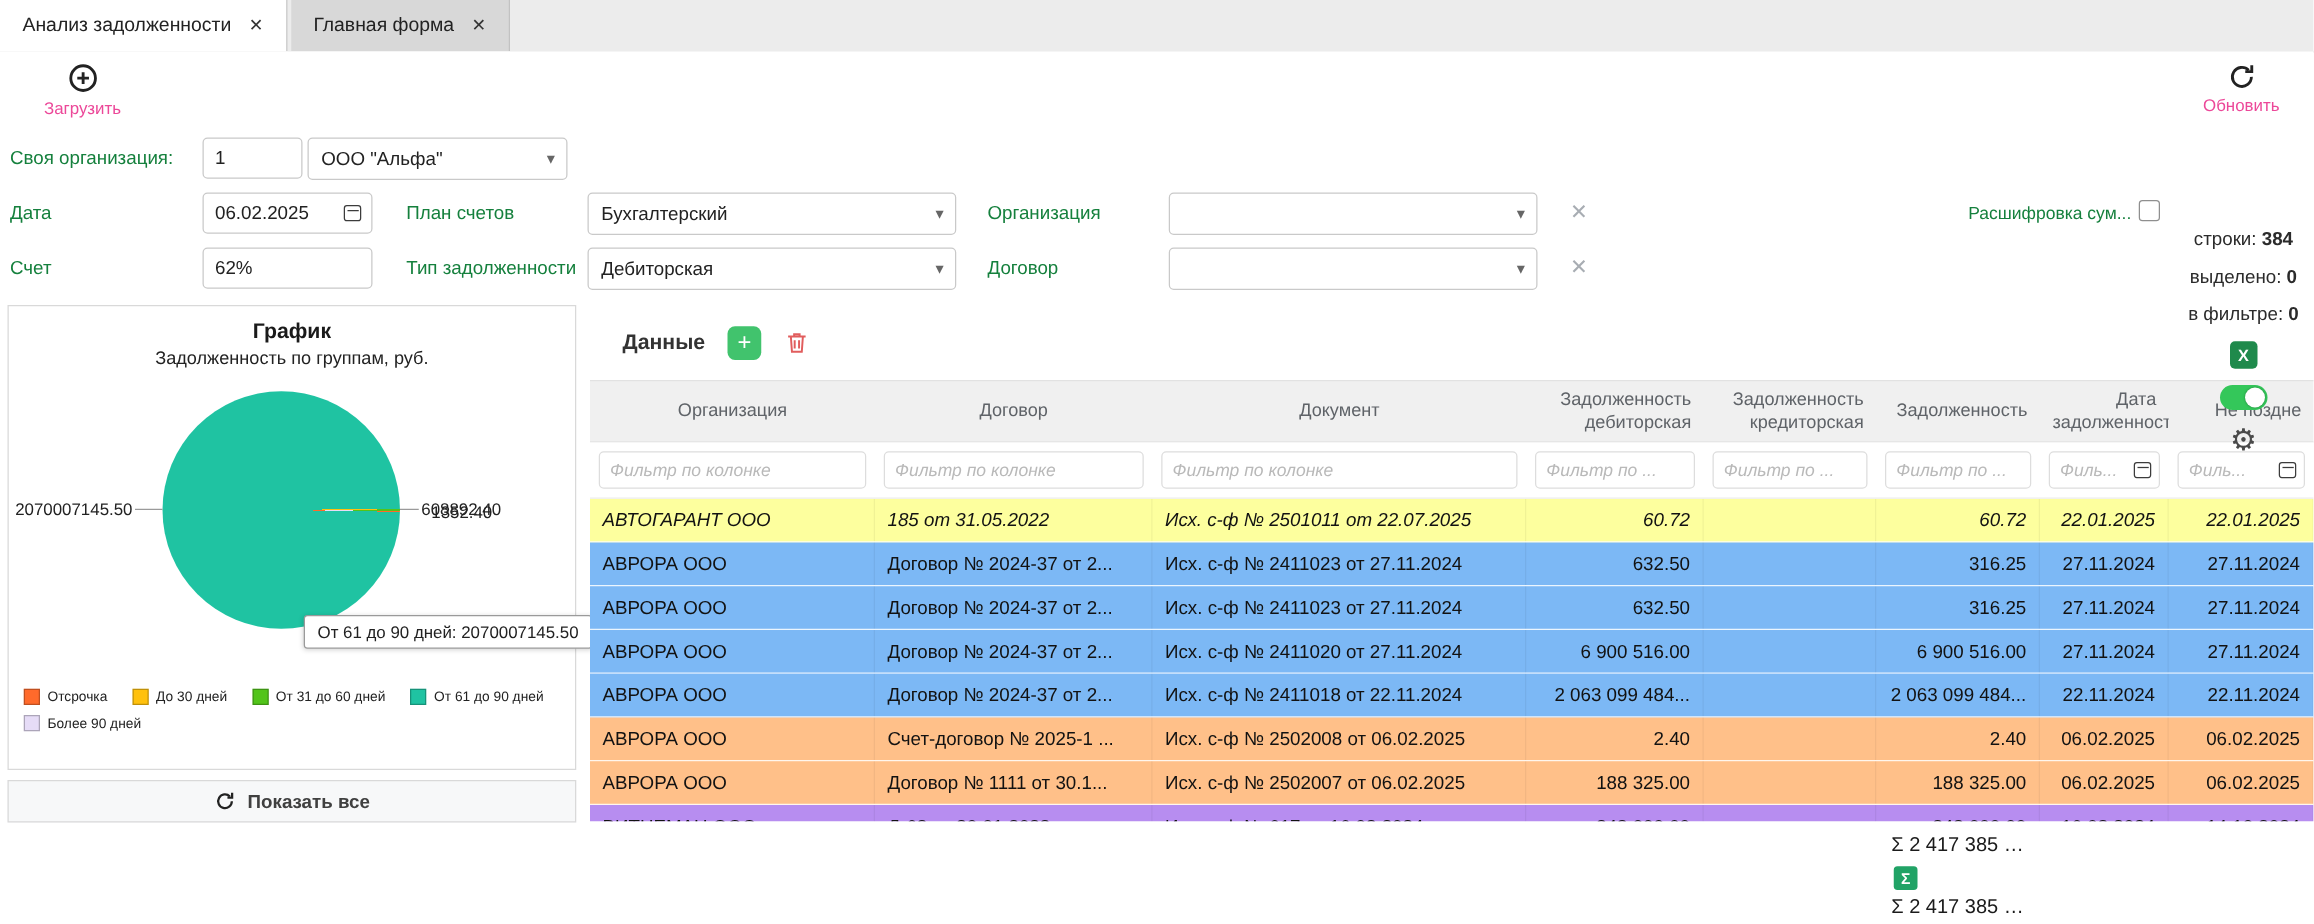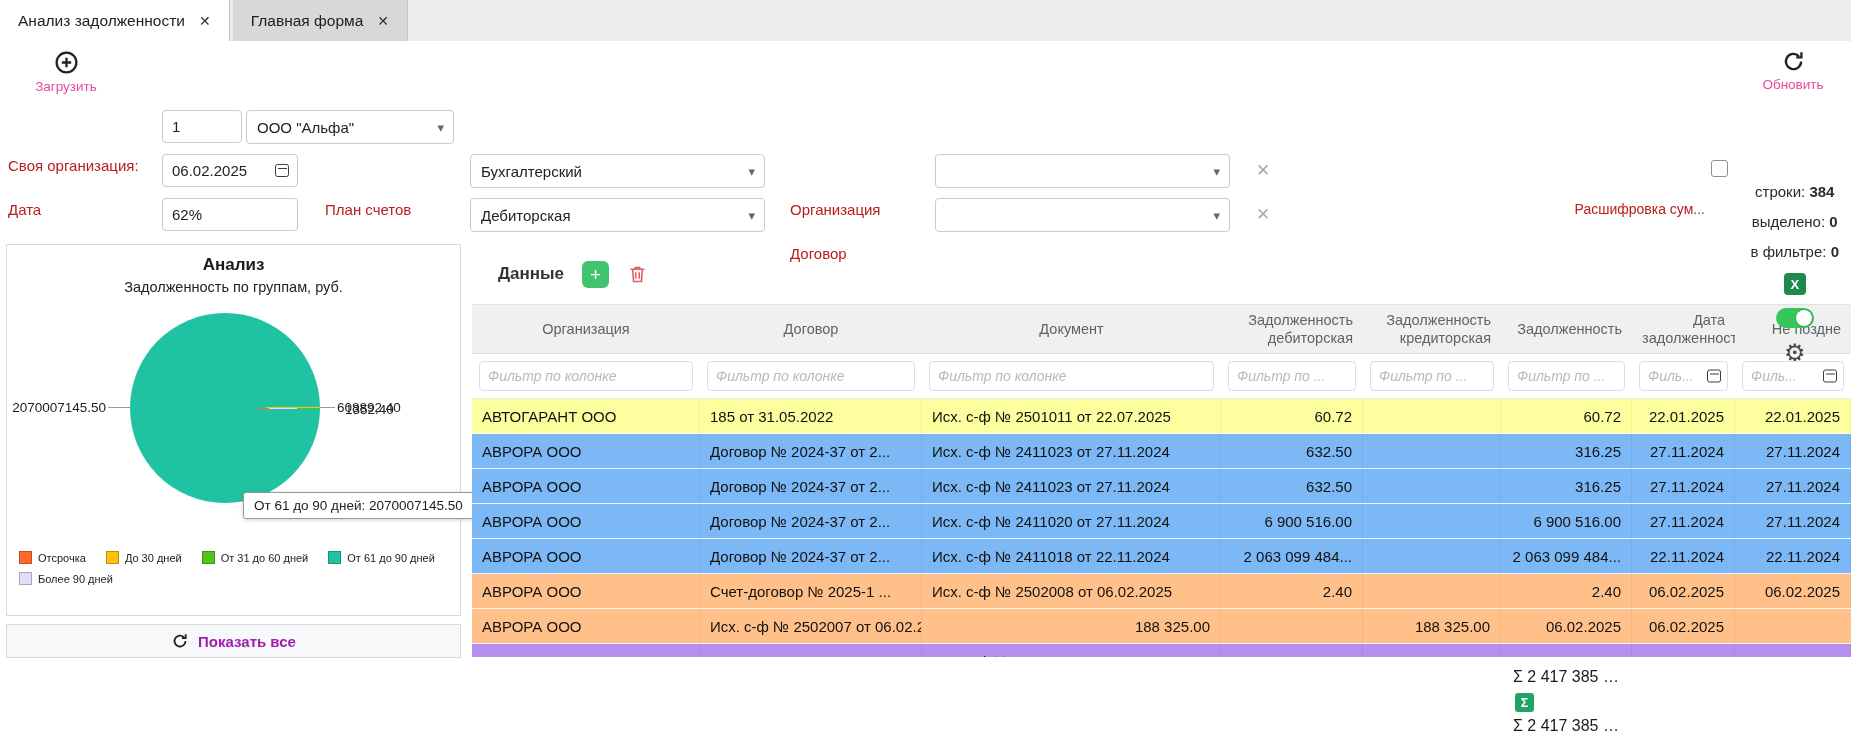--- a/index.html
+++ b/index.html
@@ -16,21 +16,21 @@
 
   
   .toolbar { position:absolute; top:41px; left:0; right:0; height:66px; background:#fff; }
   .tbtn { position:absolute; top:8px; display:flex; flex-direction:column; align-items:center; gap:3px;
           cursor:pointer; width:96px; }
   .tbtn .tlabel { font-size:13.5px; color:#ec4899; }
   #btn-load { left:18px; } #btn-refresh { right:10px; }
 
   
   .frow { position:absolute; left:0; right:0; height:40px; }
-  .flabel { position:absolute; top:10px; font-size:15px; color:#b91c1c; white-space:nowrap;margin-top:39px; }
+  .flabel { position:absolute; top:10px; font-size:15px; color:#15803d; white-space:nowrap; }
   .inp { position:absolute; top:2px; height:33px; border:1px solid #c9c9c9; border-radius:4px; padding:0 9px;
          font:15px "Liberation Sans","DejaVu Sans",sans-serif; color:#222; box-sizing:border-box; background:#fff; }
   .sel { position:absolute; top:2px; height:34px; border:1px solid #c9c9c9; border-radius:4px; background:#fff;
          display:flex; align-items:center; padding:0 30px 0 10px; box-sizing:border-box; cursor:pointer; font-size:15px; }
   .sel .chev { position:absolute; right:9px; top:50%; transform:translateY(-50%); color:#666; font-size:13px; }
   .datewrap { position:absolute; top:2px; height:33px; }
   .datewrap .inp { position:static; width:100%; height:33px; padding-right:30px; display:block; }
   .datewrap .cal { position:absolute; right:9px; top:10px; }
   .cal { display:inline-block; width:14px; height:13px; border:1.5px solid #3c3c3c; border-radius:2.5px;
          position:relative; box-sizing:border-box; background:#fff; }
@@ -54,21 +54,21 @@
   .plabel.ra { left:330px; top:155px; }
   .plabel.rb { left:338px; top:157px; }
   .ptip { position:absolute; left:236px; top:247px; background:#fff; border:1px solid #9a9a9a; border-radius:3px;
           padding:5px 10px; font-size:13.5px; white-space:nowrap; box-shadow:0 1px 4px rgba(0,0,0,0.18); }
   .legend { position:absolute; left:12px; top:306px; width:432px; display:flex; flex-wrap:wrap;
             column-gap:20px; row-gap:8px; font-size:11px; color:#222; }
   .litem { display:inline-flex; align-items:center; gap:6px; cursor:pointer; }
   .sw { width:13px; height:13px; display:inline-block; border:1px solid rgba(0,0,0,0.25); box-sizing:border-box; }
   .showall { position:absolute; left:6px; top:624px; width:455px; height:34px; border:1px solid #d9d9d9;
              background:#f7f8f9; box-sizing:border-box; display:flex; align-items:center; justify-content:center;
-             gap:9px; font-size:15px; font-weight:600; color:#a21caf; cursor:pointer; }
+             gap:9px; font-size:15px; font-weight:600; color:#404040; cursor:pointer; }
 
   
   .grid { position:absolute; left:472px; top:244px; width:1379px; height:495px;
           --cols:228px 222px 299px 142px 138px 131px 103px 116px; }
   .ghead { height:60px; display:flex; align-items:center; gap:18px; padding-left:26px; box-sizing:border-box; }
   .gtitle { font-size:17px; font-weight:600; color:#333; }
   .addbtn { width:27px; height:27px; border:none; border-radius:6px; background:#41c36d; color:#fff;
             font-size:19px; line-height:27px; text-align:center; cursor:pointer; padding:0; }
   .trashbtn { background:none; border:none; padding:0; cursor:pointer; line-height:0; }
   .gright { margin-left:auto; display:flex; align-items:center; gap:13px; padding-right:12px; font-size:15px; color:#2b2b2b;flex-direction:column; }
@@ -93,21 +93,21 @@
   .fc input::placeholder { color:#b9b9b9; font-style:italic; }
   .fc.date input { padding-right:26px; }
   .fc.date .cal { position:absolute; right:14px; top:50%; transform:translateY(-50%); }
 
   .trows { height:258px; overflow:hidden; }
   .trow { display:grid; grid-template-columns:var(--cols); height:35px; box-sizing:border-box; font-size:15px;
           color:#121212; border-bottom:1px solid rgba(255,255,255,0.85); cursor:pointer; }
   .tc { display:flex; align-items:center; padding:0 10px; white-space:nowrap; overflow:hidden;
         border-right:1px solid rgba(0,0,0,0.05); box-sizing:border-box; }
   .tc.num { justify-content:flex-end; }
-  .tone-yellow { background:#fdff9e; }
+  .tone-yellow { background:#fdff9e;font-style:italic; }
   .tone-blue { background:#7cb8f5; }
   .tone-orange { background:#ffc089; }
   .tone-purple { background:#b78df0; }
 
   .sum1 { position:absolute; left:1041px; top:424px; font-size:16px; color:#1b1b1b; white-space:nowrap; }
   .sbadge { position:absolute; left:1043px; top:449px; width:19px; height:19px; background:#21a366;
             border-radius:3px; color:#fff; font-size:12.5px; font-weight:bold; display:flex;
             align-items:center; justify-content:center; cursor:pointer; }
   .sum2 { position:absolute; left:1041px; top:473px; font-size:16px; color:#1b1b1b; white-space:nowrap; }
 </style>
@@ -187,21 +187,21 @@
     </div>
     <span class="flabel" style="left:790px">Договор</span>
     <div class="sel" style="left:935px;width:295px">
       <span></span>
       <span class="chev">▾</span>
     </div>
     <span class="clear" style="left:1256px">✕</span>
   </div>
 
   <div class="panel">
-    <div class="p-title">Анализ</div>
+    <div class="p-title">График</div>
     <div class="p-sub">Задолженность по группам, руб.</div>
     <div class="pie"></div>
     <div class="lline l"></div>
     <div class="lline r"></div>
     <span class="plabel pl">2070007145.50</span>
     <span class="plabel ra">608892.40</span>
     <span class="plabel rb">1352.40</span>
     <div class="ptip">От 61 до 90 дней: 2070007145.50</div>
     <div class="legend">
 
@@ -346,20 +346,21 @@
           <div class="tc">Исх. с-ф № 2502008 от 06.02.2025</div>
           <div class="tc num">2.40</div>
           <div class="tc num"></div>
           <div class="tc num">2.40</div>
           <div class="tc num">06.02.2025</div>
           <div class="tc num">06.02.2025</div>
         </div>
 
         <div class="trow tone-orange">
           <div class="tc">АВРОРА ООО</div>
+          <div class="tc">Договор № 1111 от 30.1...</div>
           <div class="tc">Исх. с-ф № 2502007 от 06.02.2025</div>
           <div class="tc num">188 325.00</div>
           <div class="tc num"></div>
           <div class="tc num">188 325.00</div>
           <div class="tc num">06.02.2025</div>
           <div class="tc num">06.02.2025</div>
         </div>
 
         <div class="trow tone-purple">
           <div class="tc">ВИТНЕМАН ООО</div>

